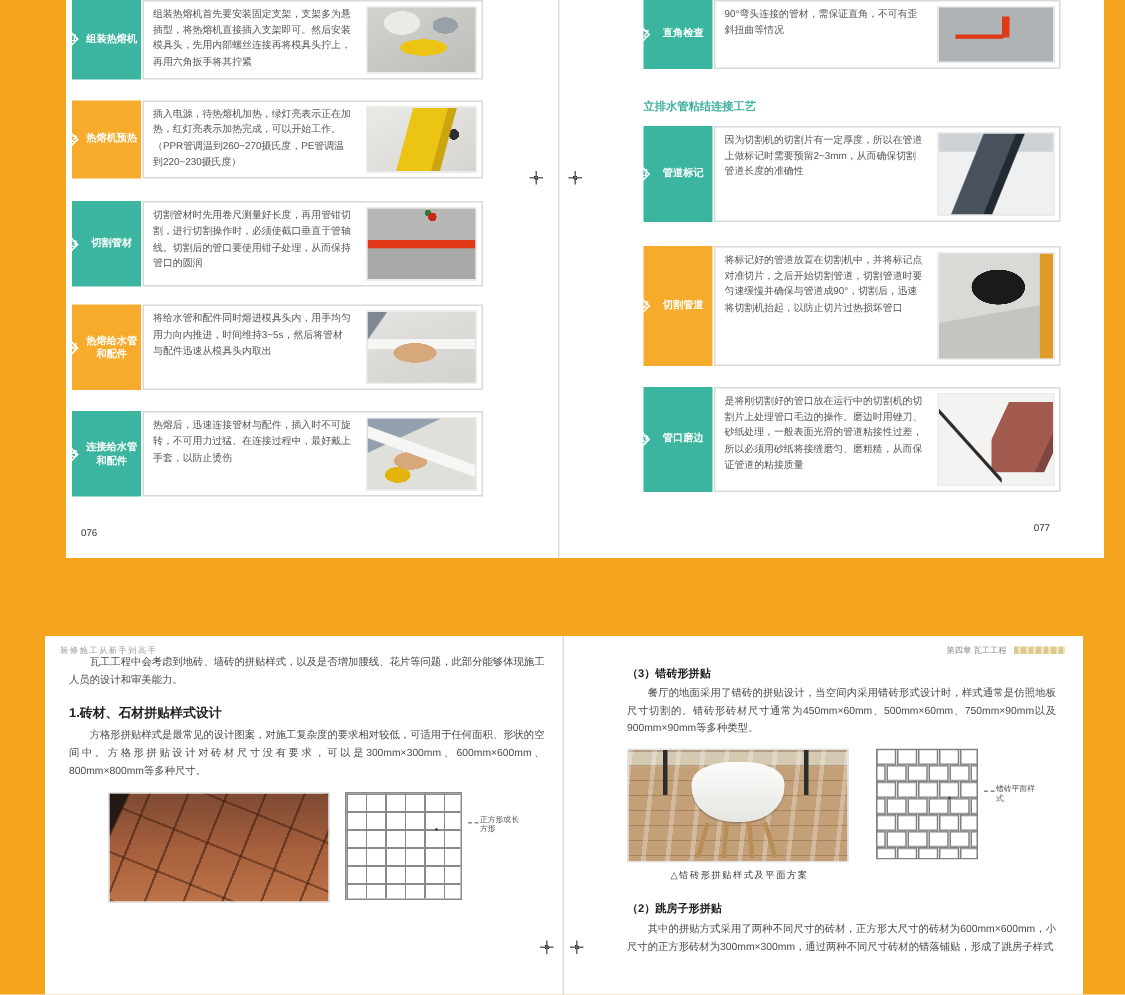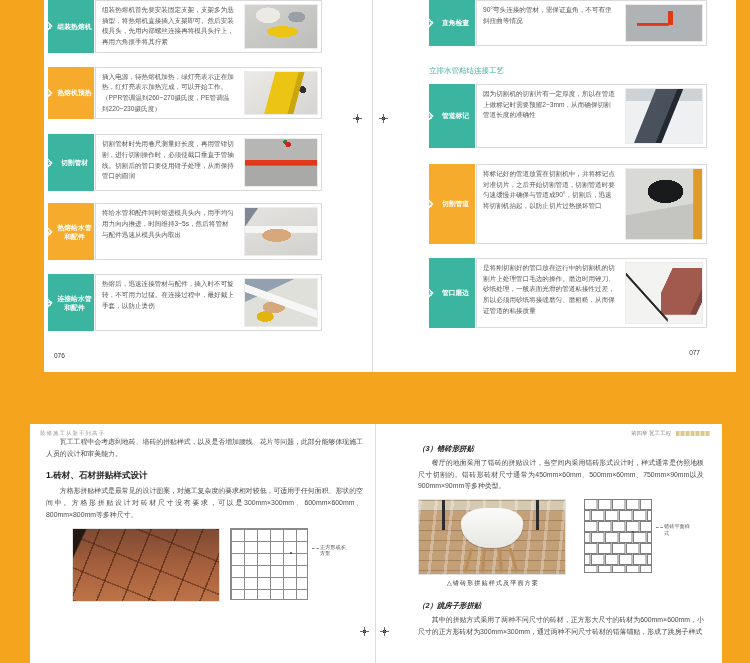--- a/index.html
+++ b/index.html
@@ -29,21 +29,21 @@
   .chev::after{content:"";position:absolute;left:0px;top:2px;width:6px;height:6px;
         border-top:1.2px solid #fff;border-right:1.2px solid #fff;transform:rotate(45deg);}
   .sbody{flex:1;display:flex;border:1px solid #d9d9d9;background:#fff;margin-left:1px;}
   .stext{flex:1;padding:4px 6px;font-size:6.6px;line-height:1.62;color:#555;}
   .simg{width:72px;flex:none;margin:3px;border:1px solid #ececec;background-color:#d8d8d4;
         background-repeat:no-repeat;}
   .mh47{min-height:47px}.mh52{min-height:52px}.mh57{min-height:57px}
   .mh46{min-height:46px}.mh64{min-height:64px}.mh80{min-height:80px}.mh70{min-height:70px}
   .mb12{margin-bottom:12px}.mb14{margin-bottom:14px}.mb15{margin-bottom:15px}
   .mb16{margin-bottom:16px}.mb20{margin-bottom:20px}
-  .secHead{font-size:7.5px;font-weight:normal;color:#3FAF9F;margin:0 0 8px 0;}
+  .secHead{font-size:7.5px;font-weight:bold;color:#3FAF9F;margin:0 0 8px 0;}
   .pnum{position:absolute;font-size:6.5px;color:#333;}
   .pnL{left:10px;bottom:13px;}
   .pnR{right:36px;bottom:16px;}
 
   
   .regmark{position:absolute;width:9px;height:9px;
     background:
       linear-gradient(#666,#666) 4px 0/1px 9px no-repeat,
       linear-gradient(#666,#666) 0 4px/9px 1px no-repeat,
       radial-gradient(circle 1.6px at 4.5px 4.5px,#222 90%,rgba(0,0,0,0) 91%);}
@@ -91,21 +91,21 @@
   
   .bpl{left:0;width:345px;padding:4px 12px 0 16px;}
   .bpr{left:346px;width:346px;padding:4px 18px 0 42px;}
   .runhead{position:absolute;left:10px;top:6px;font-size:5.5px;color:#9a9a9a;letter-spacing:1px;}
   .chaphead{position:absolute;right:12px;top:6px;font-size:5.5px;color:#8a8a8a;display:flex;align-items:center;}
   .chapbar{width:34px;height:5px;margin-left:5px;
     background:repeating-linear-gradient(90deg,#dcc98e 0 3px,#efe3bd 3px 5px);}
   .btitle{margin-top:22px;text-align:center;font-size:15px;font-weight:bold;color:#2a2a2a;letter-spacing:3px;}
   .bpara{margin-top:8px;font-size:6.9px;line-height:1.7;color:#4a4a4a;text-indent:2em;text-align:justify;}
   .bh2{margin-top:11px;font-size:8.6px;font-weight:bold;color:#1f1f1f;}
-  .bh3{margin-top:7px;font-size:7.4px;font-weight:bold;color:#1f1f1f;font-style:italic;}
+  .bh3{margin-top:7px;font-size:7.4px;font-weight:bold;color:#1f1f1f;}
   .fig{margin-top:7px;display:flex;align-items:flex-start;}
   .figL{margin-left:26px;}
   .figphoto{width:146px;height:72px;border:1px solid #e3e3e3;position:relative;overflow:hidden;}
   .figdiagram{position:relative;display:flex;align-items:flex-start;margin-left:10px;}
   .gridsq{width:78px;height:72px;border:1px solid #8a8a8a;box-sizing:border-box;background-image:
     repeating-linear-gradient(to right,#8a8a8a 0 1px,rgba(0,0,0,0) 1px 13px),
     repeating-linear-gradient(to bottom,#8a8a8a 0 1px,rgba(0,0,0,0) 1px 12px);}
   .note{margin-left:4px;font-size:5.2px;color:#555;line-height:1.3;width:30px;position:relative;
         padding-left:8px;margin-top:16px;}
   .note::before{content:"";position:absolute;left:0;top:4px;width:7px;border-top:1px dashed #888;}

